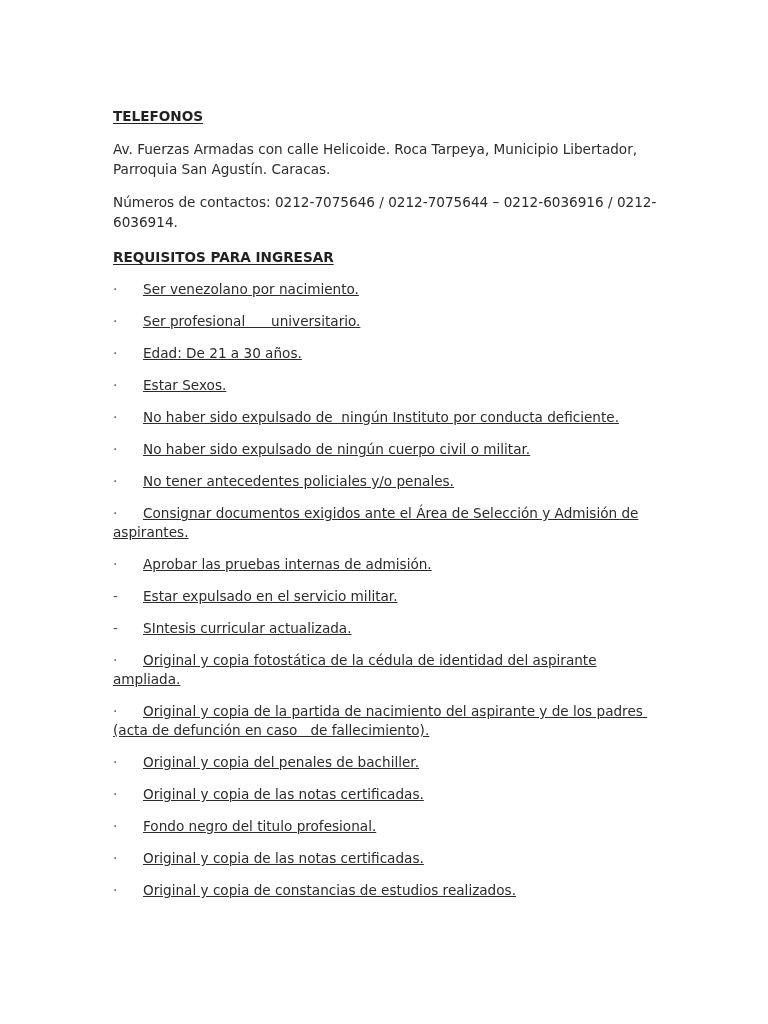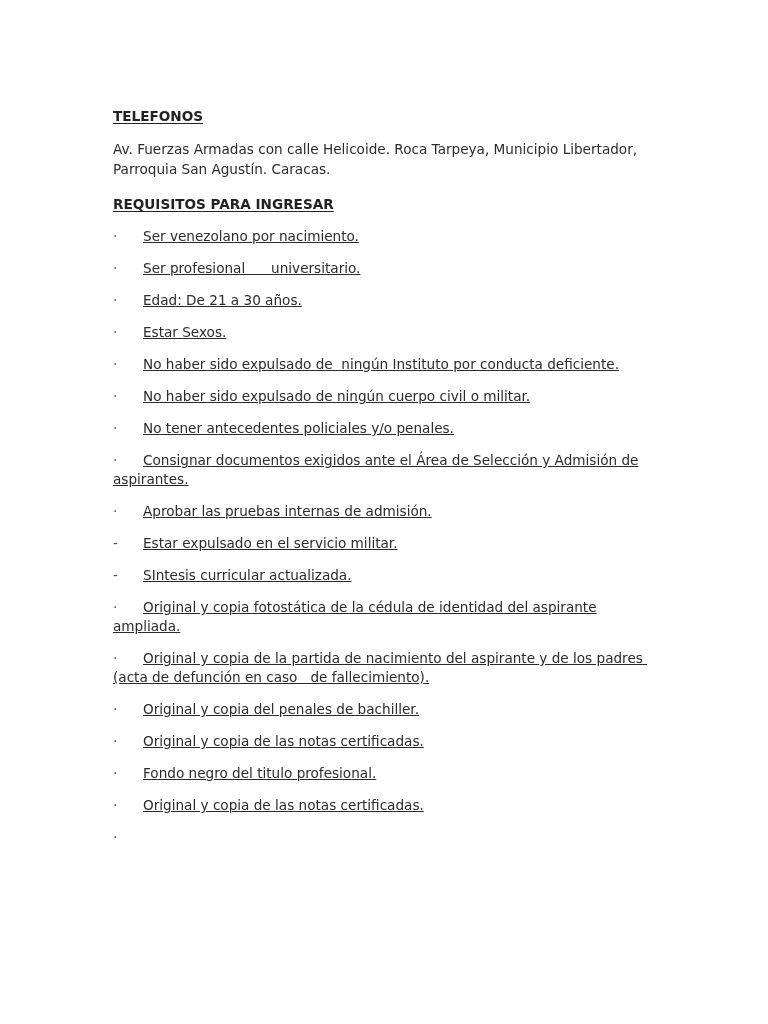--- a/index.html
+++ b/index.html
@@ -53,20 +53,21 @@
       text-decoration: underline;
     }
   </style>
 </head>
 <body>
 
 <div class="page">
 
   <div class="heading">TELEFONOS</div>
   <div class="para">Av. Fuerzas Armadas con calle Helicoide. Roca Tarpeya, Municipio Libertador, Parroquia San Agustín. Caracas.</div>
+  <div class="para">Números de contactos: 0212-7075646 / 0212-7075644 – 0212-6036916 / 0212-6036914.</div>
 
   <div class="heading">REQUISITOS PARA INGRESAR</div>
   <div>
     <div class="item"><span class="marker">·</span><span class="text">Ser venezolano por nacimiento.</span></div>
     <div class="item"><span class="marker">·</span><span class="text" style="white-space:pre-wrap">Ser profesional      universitario.</span></div>
     <div class="item"><span class="marker">·</span><span class="text">Edad: De 21 a 30 años.</span></div>
     <div class="item"><span class="marker">·</span><span class="text">Estar Sexos.</span></div>
     <div class="item"><span class="marker">·</span><span class="text" style="white-space:pre-wrap">No haber sido expulsado de  ningún Instituto por conducta deficiente.</span></div>
     <div class="item"><span class="marker">·</span><span class="text">No haber sido expulsado de ningún cuerpo civil o militar.</span></div>
     <div class="item"><span class="marker">·</span><span class="text">No tener antecedentes policiales y/o penales.</span></div>
@@ -76,16 +77,16 @@
   </div>
 
   <div>
     <div class="item"><span class="marker">-</span><span class="text">SIntesis curricular actualizada.</span></div>
     <div class="item"><span class="marker">·</span><span class="text">Original y copia fotostática de la cédula de identidad del aspirante ampliada.</span></div>
     <div class="item"><span class="marker">·</span><span class="text" style="white-space:pre-wrap">Original y copia de la partida de nacimiento del aspirante y de los padres (acta de defunción en caso   de fallecimiento).</span></div>
     <div class="item"><span class="marker">·</span><span class="text">Original y copia del penales de bachiller.</span></div>
     <div class="item"><span class="marker">·</span><span class="text">Original y copia de las notas certificadas.</span></div>
     <div class="item"><span class="marker">·</span><span class="text">Fondo negro del titulo profesional.</span></div>
     <div class="item"><span class="marker">·</span><span class="text">Original y copia de las notas certificadas.</span></div>
-    <div class="item"><span class="marker">·</span></div>
+    <div class="item"><span class="marker">·</span><span class="text">Original y copia de constancias de estudios realizados.</span></div>
   </div>
 
 </div>
 
 </body></html>

